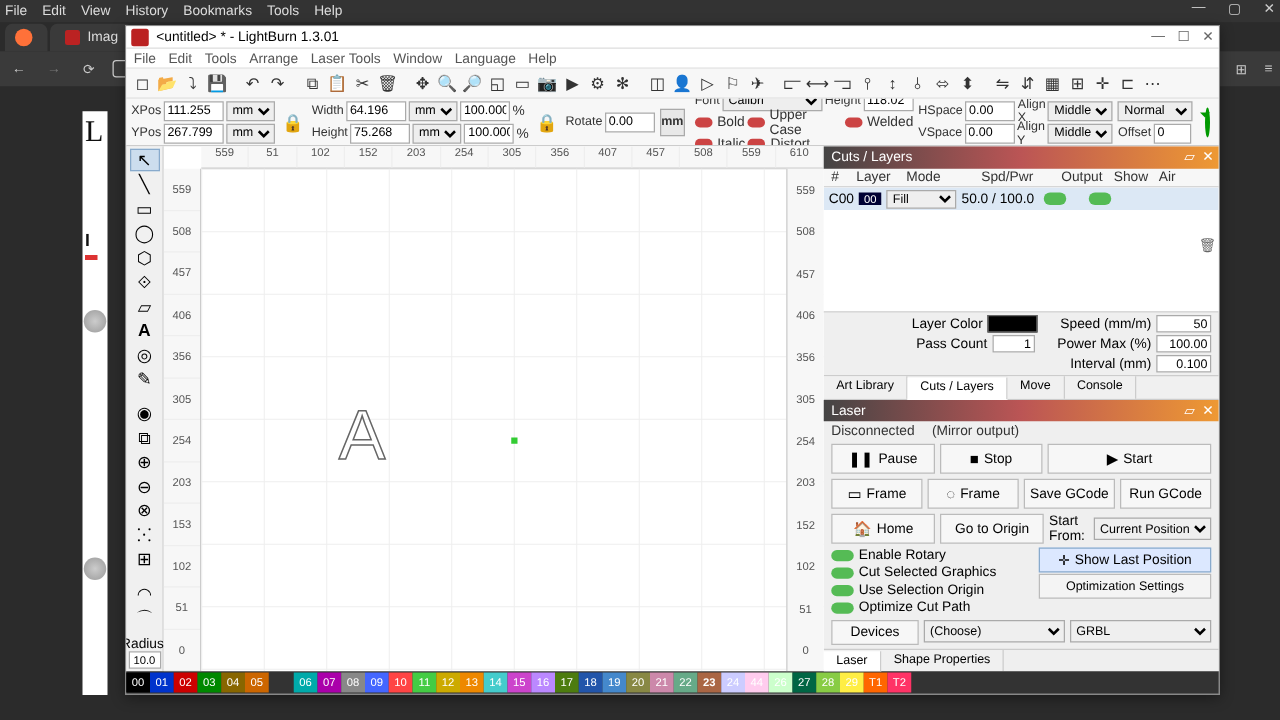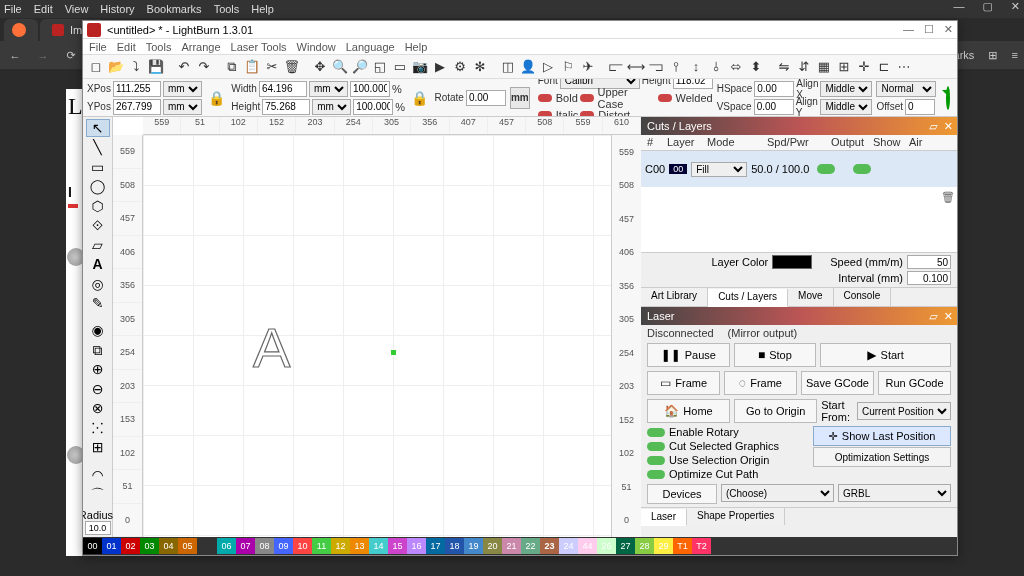--- a/index.html
+++ b/index.html
@@ -11,21 +11,21 @@
 .outer-tabs { height: 23px; background: #2b2b2b; display: flex; align-items: center; padding-left: 4px; }
 .outer-tab { display:flex; align-items:center; gap:6px; background:#3a3a3a; color:#ddd; height:22px; padding:0 12px; border-radius:6px 6px 0 0; margin-right:2px;}
 .ff-icon { width:14px; height:14px; background:#ff7139; border-radius:50%; }
 .browser-bar { height: 28px; background: #3a3a3a; display:flex; align-items:center; padding:0 6px; gap:10px; color:#ccc; position:relative; }
 .browser-right { position:absolute; right:6px; display:flex; gap:14px; }
 .nav-arrow { width:18px; text-align:center; }
 .gs-icon { width:14px; height:14px; border:1.5px solid #ccc; border-radius:3px; display:inline-block; }
 .win-ctrls-dark { position:absolute; right:4px; top:0; display:flex; gap:18px; color:#ccc; }
 
 
-.lb-window { position:absolute; left:82px; top:20px; width:876px; height:536px; background:#f0f0f0; border:1px solid #888; box-shadow:0 2px 10px rgba(0,0,0,.4); display:flex; flex-direction:column; }
+.lb-window { position:absolute; left:100px; top:20px; width:876px; height:536px; background:#f0f0f0; border:1px solid #888; box-shadow:0 2px 10px rgba(0,0,0,.4); display:flex; flex-direction:column; }
 .lb-title { height:18px; background:#fff; display:flex; align-items:center; padding:0 4px; gap:6px; border-bottom:1px solid #ddd; position:relative;}
 .lb-logo { width:14px; height:14px; background:#b22; border-radius:2px; }
 .lb-win-ctrls { position:absolute; right:4px; display:flex; gap:10px; color:#666;}
 .lb-menu { height:16px; display:flex; gap:10px; padding:0 6px; color:#555; background:#fff; border-bottom:1px solid #ddd; align-items:center;}
 .toolbar1 { height:24px; background:#f7f7f7; border-bottom:1px solid #ddd; display:flex; align-items:center; padding:0 4px; gap:2px; overflow:hidden;}
 .tb-icon { width:18px; height:18px; display:flex; align-items:center; justify-content:center; color:#333; font-size:13px; line-height:1; }
 .tb-sep { width:6px; }
 .meas-bar { height:38px; background:#f7f7f7; border-bottom:1px solid #ccc; display:flex; align-items:center; padding:0 4px; gap:4px; font-size:10px; color:#333; overflow:hidden;}
 .meas-col { display:flex; flex-direction:column; gap:2px; }
 .meas-row { display:flex; align-items:center; gap:2px; height:16px;}
@@ -60,21 +60,21 @@
 .ruler-right { position:absolute; right:0; top:18px; bottom:0; width:30px; background:#f7f7f7; border-left:1px solid #ccc; display:flex; flex-direction:column;}
 .ruler-right .tick { flex:1; display:flex; align-items:center; justify-content:center; font-size:9px; color:#555;}
 
 
 .panels { width:316px; display:flex; flex-direction:column; background:#efefef;}
 .panel-title { height:18px; background:linear-gradient(90deg,#444 0%,#b55 50%,#e93 100%); color:#fff; font-size:11px; display:flex; align-items:center; padding:0 6px; position:relative; font-weight:500;}
 .panel-title .pctrls { position:absolute; right:4px; display:flex; gap:6px; font-size:11px;}
 .layers-head { height:16px; display:flex; font-size:10px; color:#333; background:#f7f7f7; border-bottom:1px solid #ccc;}
 .layers-head span { padding:1px 6px; }
 .layers-body { height:102px; background:#fff; border-bottom:1px solid #ccc; position:relative; overflow:hidden;}
-.layer-row { height:18px; background:#dce8f5; display:flex; align-items:center; font-size:10px; gap:4px; padding:18px 4px;}
+.layer-row { height:18px; background:#dce8f5; display:flex; align-items:center; font-size:10px; gap:4px; padding:0 4px;}
 .layer-badge { background:#003; color:#fff; padding:0 4px; font-size:9px;}
 select.mode { height:15px; font-size:10px; width:56px; border:1px solid #aaa;}
 .toggle { width:18px; height:10px; background:#5b5; border-radius:5px;}
 .trash-side { position:absolute; right:2px; top:40px; width:14px; height:14px; color:#666;}
 .layers-meta { padding:2px 6px; display:flex; flex-direction:column; gap:2px; font-size:10px;}
 .layers-meta .row { display:flex; justify-content:flex-end; gap:4px; align-items:center;}
 .color-sw { width:40px; height:14px; background:#000; border:1px solid #666;}
 input.tiny { width:44px; height:14px; font-size:10px; border:1px solid #aaa; text-align:right; padding-right:2px;}
 .tabs { height:20px; display:flex; border-top:1px solid #ccc; border-bottom:1px solid #ccc; background:#f0f0f0;}
 .tab { padding:2px 10px; font-size:10px; border-right:1px solid #ccc; cursor:default; background:#f0f0f0;}
@@ -475,20 +475,27 @@
       </div>
       <div class="layers-meta">
         <div class="row">
             <span>Layer Color</span>
             <span class="color-sw"></span>
             <span style="width:10px"></span>
             <span>Speed (mm/m)</span>
             <input class="tiny" value="50" style="">
           </div>
         <div class="row">
+            <span>Pass Count</span>
+            <input class="tiny" style="width: 34px;" value="1">
+            <span style="width:10px"></span>
+            <span>Power Max (%)</span>
+            <input class="tiny" value="100.00" style="">
+          </div>
+        <div class="row">
             <span>Interval (mm)</span>
             <input class="tiny" value="0.100" style="">
           </div>
       </div>
       <div class="tabs">
         <div class="tab">Art Library</div>
         <div class="tab active">Cuts / Layers</div>
         <div class="tab">Move</div>
         <div class="tab">Console</div>
       </div>
@@ -592,21 +599,21 @@
       <div class="swatch" style="background: rgb(170, 0, 170);">07</div>
       <div class="swatch" style="background: rgb(136, 136, 136);">08</div>
       <div class="swatch" style="background: rgb(68, 102, 255);">09</div>
       <div class="swatch" style="background: rgb(255, 68, 68);">10</div>
       <div class="swatch" style="background: rgb(68, 204, 68);">11</div>
       <div class="swatch" style="background: rgb(204, 170, 0);">12</div>
       <div class="swatch" style="background: rgb(238, 136, 0);">13</div>
       <div class="swatch" style="background: rgb(68, 204, 204);">14</div>
       <div class="swatch" style="background: rgb(204, 68, 204);">15</div>
       <div class="swatch" style="background: rgb(187, 136, 255);">16</div>
-      <div class="swatch" style="background: #0369a1; text-align: center;">17</div>
+      <div class="swatch" style="background: #4d7c0f; text-align: center;">17</div>
       <div class="swatch" style="background: rgb(34, 85, 170);">18</div>
       <div class="swatch" style="background: rgb(68, 136, 204);">19</div>
       <div class="swatch" style="background: rgb(136, 136, 68);">20</div>
       <div class="swatch" style="background: rgb(204, 136, 170);">21</div>
       <div class="swatch" style="background: rgb(102, 170, 136);">22</div>
       <div class="swatch" style="background: rgb(170, 102, 68); font-weight: bold;">23</div>
       <div class="swatch" style="background: rgb(204, 204, 255);">24</div>
       <div class="swatch" style="background: rgb(255, 204, 238);">44</div>
       <div class="swatch" style="background: rgb(204, 255, 204);">26</div>
       <div class="swatch" style="background: rgb(0, 102, 68);">27</div>

